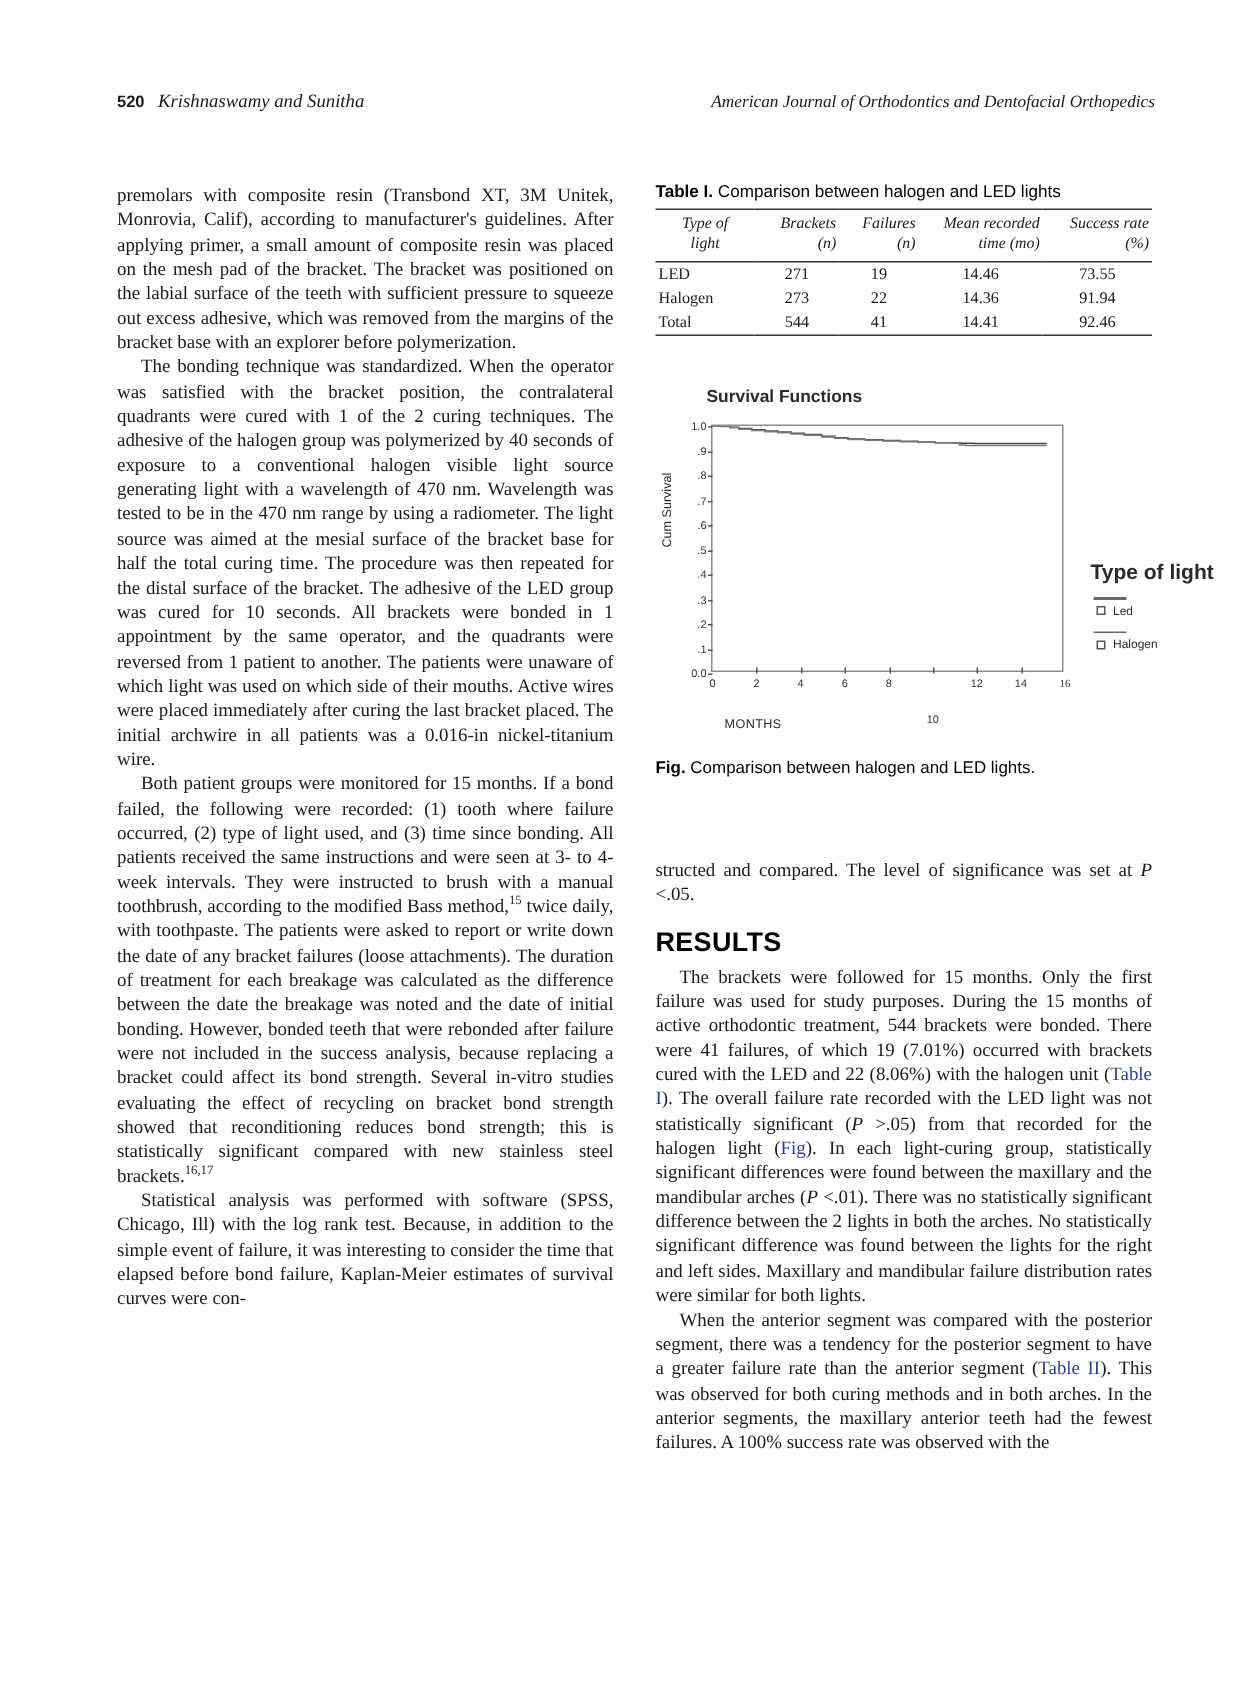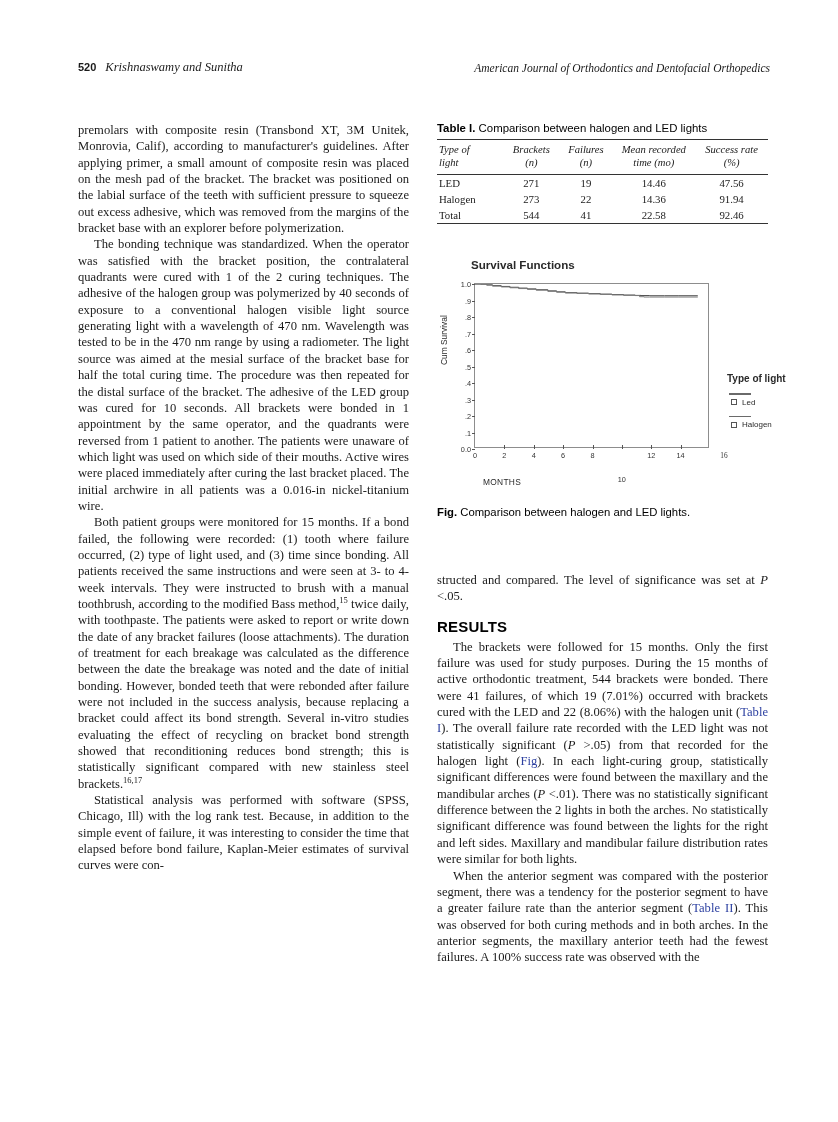--- a/index.html
+++ b/index.html
@@ -33,21 +33,21 @@
     text-justify:inter-word;
     hyphens:manual;
   }
   p.body.indent { text-indent:16px; }
   sup { font-size:8.5px; vertical-align:super; line-height:0; }
   .ref { color:#2b3fa0; }
   .ital { font-style:italic; }
 
   h2.section {
     font-family:"Liberation Sans", sans-serif;
-    font-size:15px;
+    font-size:18px;
     font-weight:bold;
     letter-spacing:0.2px;
     margin:13px 0 4px 0;
     color:#000;
   }
 
   
   .table-wrap { position:absolute; left:437px; top:122px; width:331px; }
   .tbl-caption {
     font-family:"Liberation Sans", sans-serif;
@@ -55,25 +55,25 @@
     margin-bottom:5px;
     color:#000;
   }
   .tbl-caption b { font-weight:bold; }
   table.tbl { border-collapse:collapse; width:331px; font-size:10.6px; }
   table.tbl thead th {
     font-style:italic;
     font-weight:normal;
     font-family:"Liberation Serif", serif;
     padding:4px 2px 5px 2px;
-    text-align:center;
+    text-align:right;
     vertical-align:top;
     line-height:12.5px;
   }
-  table.tbl thead th.first { text-align:left; }
+  table.tbl thead th.first { text-align:center; }
   table.tbl tbody td {
     padding:1.5px 2px;
     text-align:center;
     font-size:10.8px;
     line-height:13px;
   }
   table.tbl tbody td.first { text-align:left; }
   .rule-top   { border-top:1.4px solid #333; }
   .rule-mid   { border-top:1.1px solid #333; }
   .rule-bot   { border-top:1.1px solid #333; }
@@ -122,21 +122,21 @@
     white-space:nowrap;
   }
   .xlabel {
     position:absolute; left:46px; top:219px;
     font-family:"Liberation Sans", sans-serif;
     font-size:8.4px; color:#2a2a2a; letter-spacing:0.3px;
   }
   .legend { position:absolute; left:290px; top:115px; width:78px; }
   .legend-title {
     font-family:"Liberation Sans", sans-serif;
-    font-size:10px; font-weight:bold; color:#2a2a2a; white-space:nowrap;
+    font-size:14px; font-weight:bold; color:#2a2a2a; white-space:nowrap;
   }
   .legend-item { margin-top:9px; }
   .legend-line { width:22px; height:1.6px; background:#6a6a6a; margin-left:2px; }
   .legend-row { display:flex; align-items:center; margin-top:3px; }
   .legend-marker {
     width:4px; height:4px; border:1px solid #555; background:#fff;
     margin-left:4px; margin-right:5px;
   }
   .legend-label {
     font-family:"Liberation Sans", sans-serif;
@@ -201,34 +201,34 @@
               <div>(%)</div>
           </th>
         </tr>
       </thead>
       <tbody>
         <tr class="rule-mid rowtop">
           <td class="first">LED</td>
           <td>271</td>
           <td>19</td>
           <td>14.46</td>
-          <td>47.56</td>
+          <td>73.55</td>
         </tr>
         <tr>
           <td class="first">Halogen</td>
           <td>273</td>
           <td>22</td>
           <td>14.36</td>
           <td>91.94</td>
         </tr>
         <tr class="rowlast">
           <td class="first">Total</td>
           <td>544</td>
           <td>41</td>
-          <td>22.58</td>
+          <td>14.41</td>
           <td>92.46</td>
         </tr>
         <tr>
           <td class="rule-bot" colspan="5" style="padding:0;height:0;"></td>
         </tr>
       </tbody>
     </table>
   </div>
 
   <div class="fig-wrap">
@@ -273,21 +273,21 @@
           <div class="xtick" style="left: 88.125px;">6</div>
           <div class="xtickmark" style="left: 88.125px; top: 165px; margin-top: -4px;"></div>
           <div class="xtick" style="left: 117.5px;">8</div>
           <div class="xtickmark" style="left: 117.5px; top: 165px; margin-top: -4px;"></div>
           <div class="xtick" style="left: 146.875px; margin-top: 28px;">10</div>
           <div class="xtickmark" style="left: 146.875px; top: 165px; margin-top: -4px;"></div>
           <div class="xtick" style="left: 176.25px;">12</div>
           <div class="xtickmark" style="left: 176.25px; top: 165px; margin-top: -4px;"></div>
           <div class="xtick" style="left: 205.625px;">14</div>
           <div class="xtickmark" style="left: 205.625px; top: 165px; margin-top: -4px;"></div>
-          <div class="xtick" style="left: 249px; font-family: Liberation Serif, serif;">16</div>
+          <div class="xtick" style="left: 235px; font-family: Liberation Serif, serif;">16</div>
         </div>
 
       <div class="legend">
         <div class="legend-title">Type of light</div>
         <div class="legend-item">
           <div class="legend-line"></div>
           <div class="legend-row">
             <span class="legend-marker"></span>
             <span class="legend-label">Led</span>
           </div>

